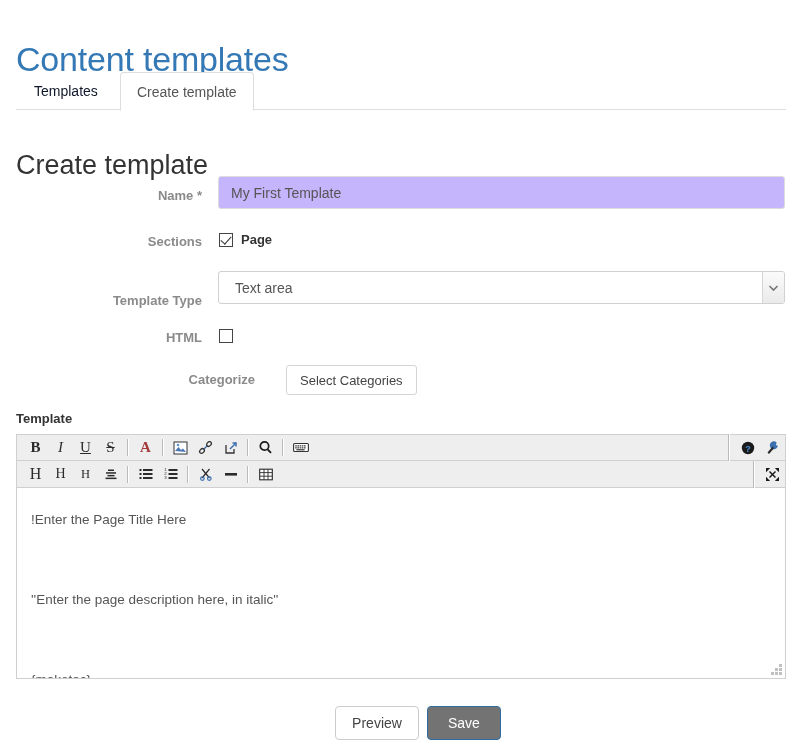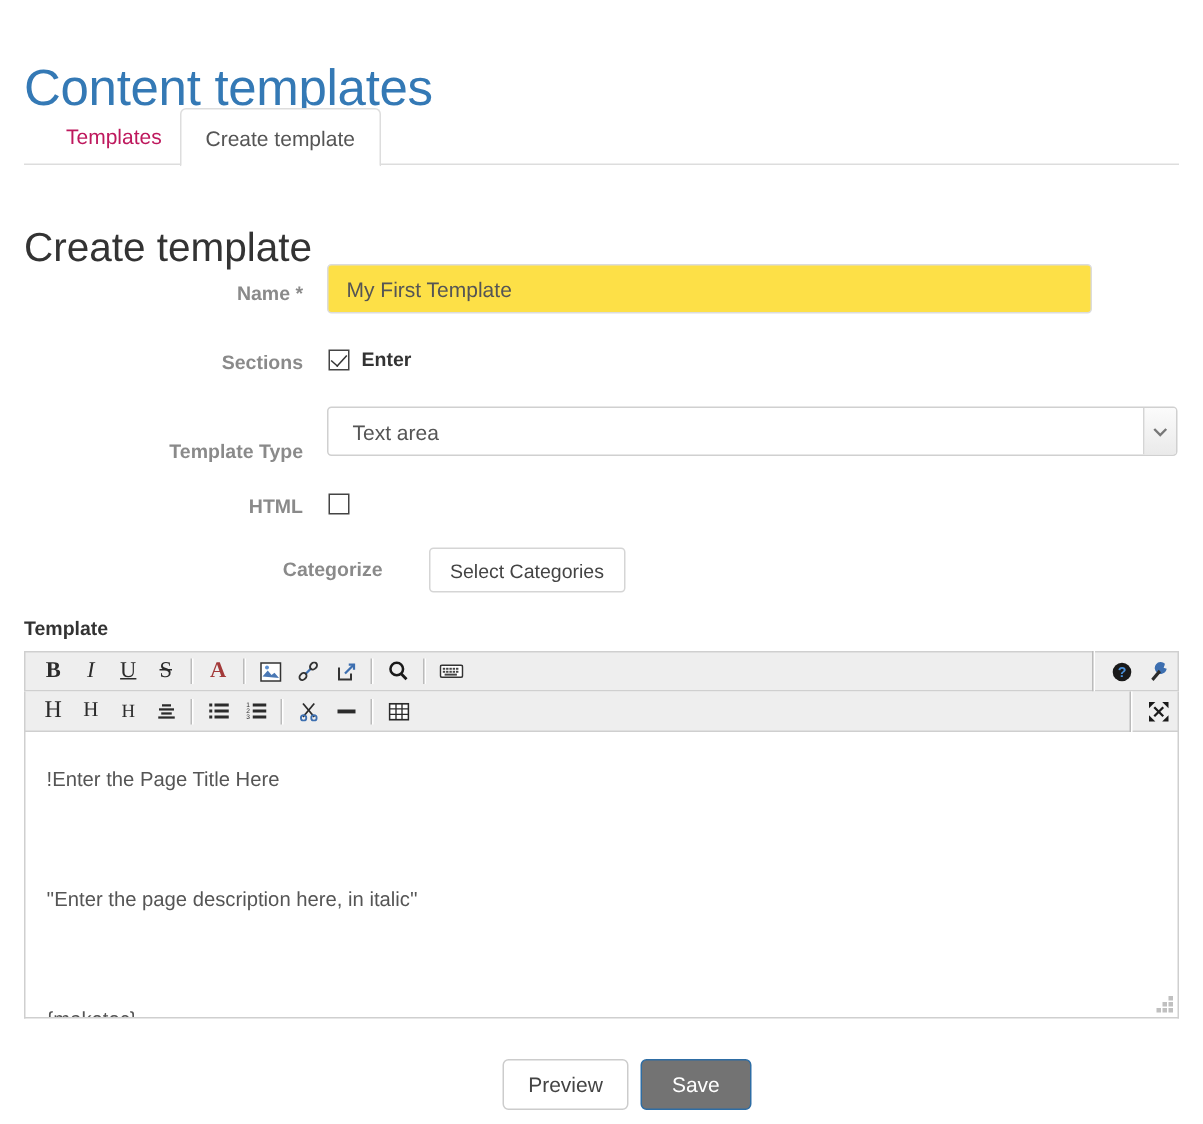--- a/index.html
+++ b/index.html
@@ -28,21 +28,21 @@
     position: absolute; left: 16px; top: 72px;
     width: 770px; height: 38px;
     border-bottom: 1px solid #dddddd;
   }
   .tab {
     position: absolute; top: 0; height: 38px;
     display: flex; align-items: center; justify-content: center;
     font-size: 14px; padding: 0 16px;
     cursor: pointer;
   }
-  .tab.inactive { left: 12px; color: #be185d; }
+  .tab.inactive { left: 2px; color: #0f172a; }
   .tab.active {
     left: 104px;
     color: #555555;
     background: #ffffff;
     border: 1px solid #dddddd;
     border-bottom: 1px solid #ffffff;
     border-radius: 4px 4px 0 0;
     height: 39px;
   }
 
@@ -61,24 +61,24 @@
     text-align: right;
     font-size: 13px; font-weight: bold;
     color: #8a8a8a;
     white-space: nowrap;
   }
   .lbl-col { left: 0; width: 202px; }
   .lbl-col-wide { left: 0; width: 255px; }
 
   .text-input {
     position: absolute; left: 218px; top: 0;
-    width: 510px; height: 33px;
+    width: 567px; height: 33px;
     border: 1px solid #dcdcdc;
     border-radius: 3px;
-    background: #fde047;
+    background: #c4b5fd;
     font-family: "Liberation Sans", sans-serif;
     font-size: 14px; color: #555555;
     padding: 0 12px;
     outline: none;
   }
 
   .checkrow { position: absolute; left: 219px; top: 0; display: flex; align-items: center; }
   .cbox {
     width: 14px; height: 14px;
     border: 1px solid #444444;
@@ -245,21 +245,21 @@
 
   <div class="form-row" style="top:176px;">
     <div class="form-label lbl-col" style="top:12px;">Name *</div>
     <input class="text-input" type="text" value="My First Template" style="">
   </div>
 
   <div class="form-row" style="top:232px;">
     <div class="form-label lbl-col" style="top:2px;">Sections</div>
     <div class="checkrow" style="top:0px;">
       <span class="cbox checked"></span>
-      <span class="check-label">Enter</span>
+      <span class="check-label">Page</span>
     </div>
   </div>
 
   <div class="form-row" style="top:271px;">
     <div class="form-label lbl-col" style="top:9px;margin-top:13px;">Template Type</div>
     <div class="select-wrap">
       <div class="select-text">Text area</div>
       <div class="select-btn">
         <svg width="11" height="8" viewBox="0 0 11 8">
             <path d="M1.5 2 L5.5 6 L9.5 2" fill="none" stroke="#777" stroke-width="1.6"></path>

